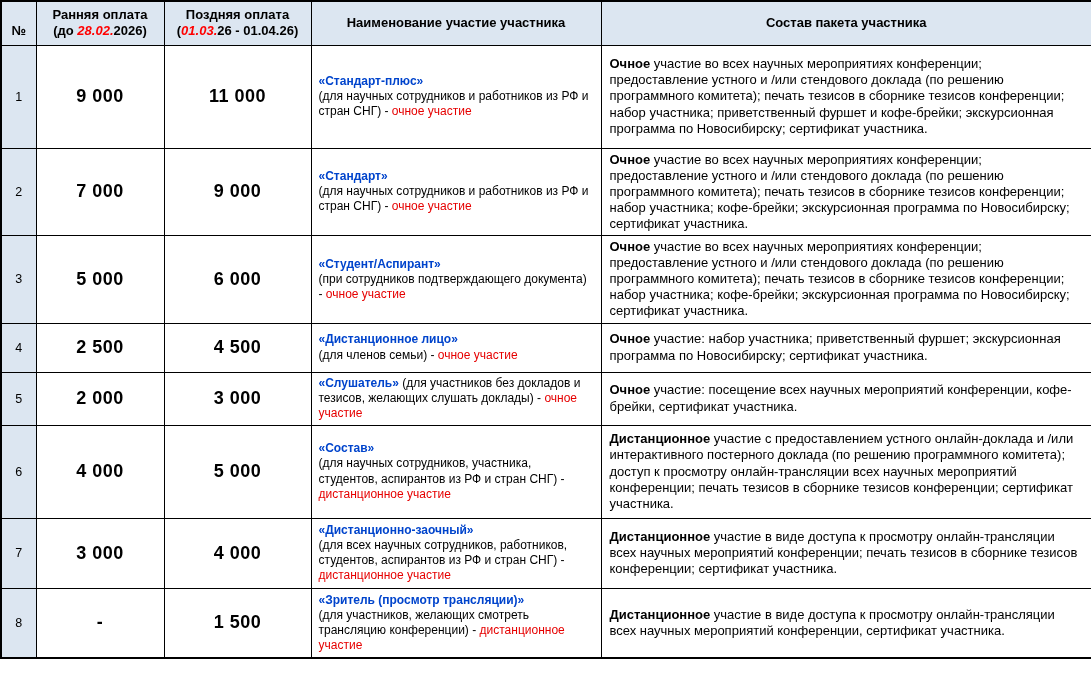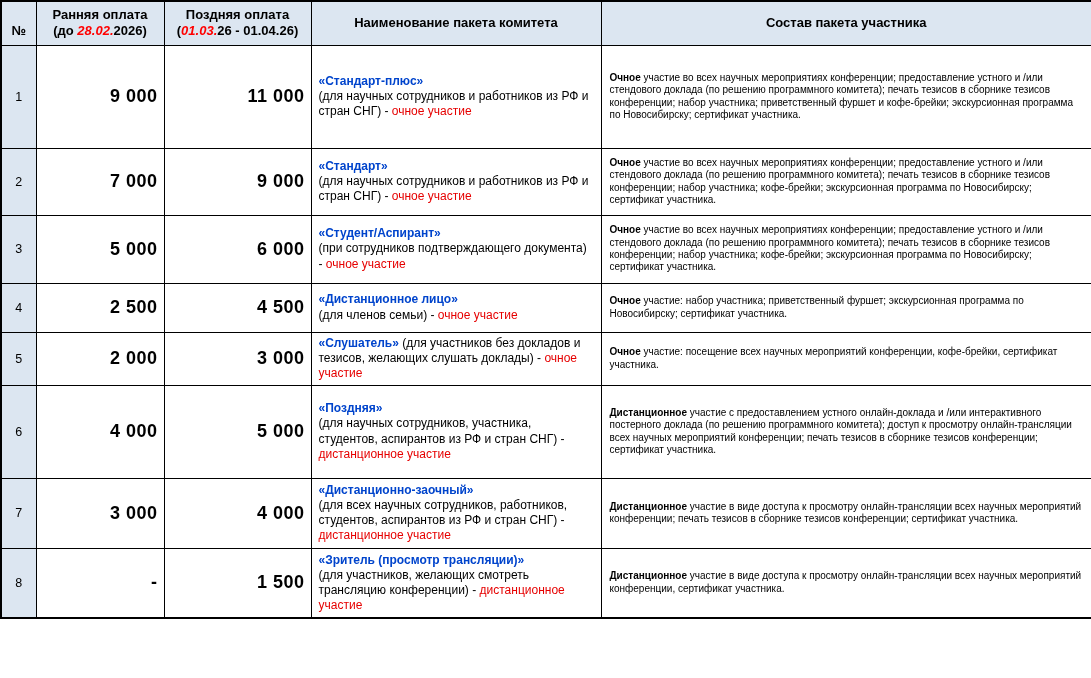--- a/index.html
+++ b/index.html
@@ -11,26 +11,26 @@
   }
   html,body{margin:0;padding:0;background:#fff;}
   body{font-family:"Liberation Sans",sans-serif;color:#000;}
   .wrap{width:1091px;}
   table{border-collapse:collapse;table-layout:fixed;width:1091px;border:2px solid var(--border);}
   th,td{border:1px solid var(--border);padding:2px 6px;overflow:hidden;}
   th{background:var(--header-bg);font-size:13px;font-weight:bold;text-align:center;vertical-align:middle;line-height:1.25;}
   th.num-h{vertical-align:bottom;padding-bottom:5px;}
   .red-date{color:var(--red-date);font-style:italic;}
   td.num-cell{background:var(--header-bg);text-align:center;vertical-align:middle;font-size:12.5px;}
-  td.price-cell{font-weight:bold;font-size:18px;text-align:right;vertical-align:middle;letter-spacing:.5px;}
+  td.price-cell{font-weight:bold;font-size:18px;text-align:center;vertical-align:middle;letter-spacing:.5px;}
   td.pkg-cell{font-size:12px;vertical-align:middle;line-height:1.26;padding:3px 7px;}
   .pkg-title{color:var(--blue);font-weight:bold;}
   .pkg-title.block{display:block;}
   .pkg-red{color:var(--red);}
-  td.content-cell{font-size:10px;vertical-align:middle;line-height:1.24;padding:3px 8px;}
+  td.content-cell{font-size:13px;vertical-align:middle;line-height:1.24;padding:3px 8px;}
   .content-bold{font-weight:bold;}
 </style>
 </head>
 <body>
 
 <div class="wrap">
   <table>
     <colgroup>
       <col style="width:35px">
         <col style="width:128px">
@@ -42,21 +42,21 @@
       <tr style="height:44px">
         <th class="num-h"><span>№</span></th>
         <th>
           <div>Ранняя оплата</div>
           <div><span>(до </span><span class="red-date">28.02.</span><span>2026)</span></div>
         </th>
         <th>
           <div>Поздняя оплата</div>
           <div><span>(</span><span class="red-date">01.03.</span><span>26 - 01.04.26)</span></div>
         </th>
-        <th><span>Наименование пакета комитета</span></th>
+        <th><span>Наименование участие участника</span></th>
         <th><span>Состав пакета участника</span></th>
       </tr>
     </thead>
     <tbody>
         <tr style="height: 103px;">
           <td class="num-cell">1</td>
           <td class="price-cell">9 000</td>
           <td class="price-cell">11 000</td>
           <td class="pkg-cell"><span class="pkg-title block">«Стандарт-плюс»</span><span>(для научных сотрудников и работников из РФ и стран СНГ) - </span><span class="pkg-red">очное участие</span></td>
           <td class="content-cell"><span class="content-bold">Очное</span><span> участие во всех научных мероприятиях конференции; предоставление устного и /или стендового доклада (по решению программного комитета); печать тезисов в сборнике тезисов конференции; набор участника; приветственный фуршет и кофе-брейки; экскурсионная программа по Новосибирску; сертификат участника.</span></td>
@@ -86,21 +86,21 @@
           <td class="num-cell">5</td>
           <td class="price-cell">2 000</td>
           <td class="price-cell">3 000</td>
           <td class="pkg-cell"><span class="pkg-title">«Слушатель»</span><span> (для участников без докладов и тезисов, желающих слушать доклады) - </span><span class="pkg-red">очное участие</span></td>
           <td class="content-cell"><span class="content-bold">Очное</span><span> участие: посещение всех научных мероприятий конференции, кофе-брейки, сертификат участника.</span></td>
         </tr>
         <tr style="height: 93px;">
           <td class="num-cell">6</td>
           <td class="price-cell">4 000</td>
           <td class="price-cell">5 000</td>
-          <td class="pkg-cell"><span class="pkg-title block">«Поздняя»</span><span>(для научных сотрудников, участника, студентов, аспирантов из РФ и стран СНГ) - </span><span class="pkg-red">дистанционное участие</span></td>
+          <td class="pkg-cell"><span class="pkg-title block">«Состав»</span><span>(для научных сотрудников, участника, студентов, аспирантов из РФ и стран СНГ) - </span><span class="pkg-red">дистанционное участие</span></td>
           <td class="content-cell"><span class="content-bold">Дистанционное</span><span> участие с предоставлением устного онлайн-доклада и /или интерактивного постерного доклада (по решению программного комитета); доступ к просмотру онлайн-трансляции всех научных мероприятий конференции; печать тезисов в сборнике тезисов конференции; сертификат участника.</span></td>
         </tr>
         <tr style="height: 70px;">
           <td class="num-cell">7</td>
           <td class="price-cell">3 000</td>
           <td class="price-cell">4 000</td>
           <td class="pkg-cell"><span class="pkg-title block">«Дистанционно-заочный»</span><span>(для всех научных сотрудников, работников, студентов, аспирантов из РФ и стран СНГ) - </span><span class="pkg-red">дистанционное участие</span></td>
           <td class="content-cell"><span class="content-bold">Дистанционное</span><span> участие в виде доступа к просмотру онлайн-трансляции всех научных мероприятий конференции; печать тезисов в сборнике тезисов конференции; сертификат участника.</span></td>
         </tr>
         <tr style="height: 70px;">

